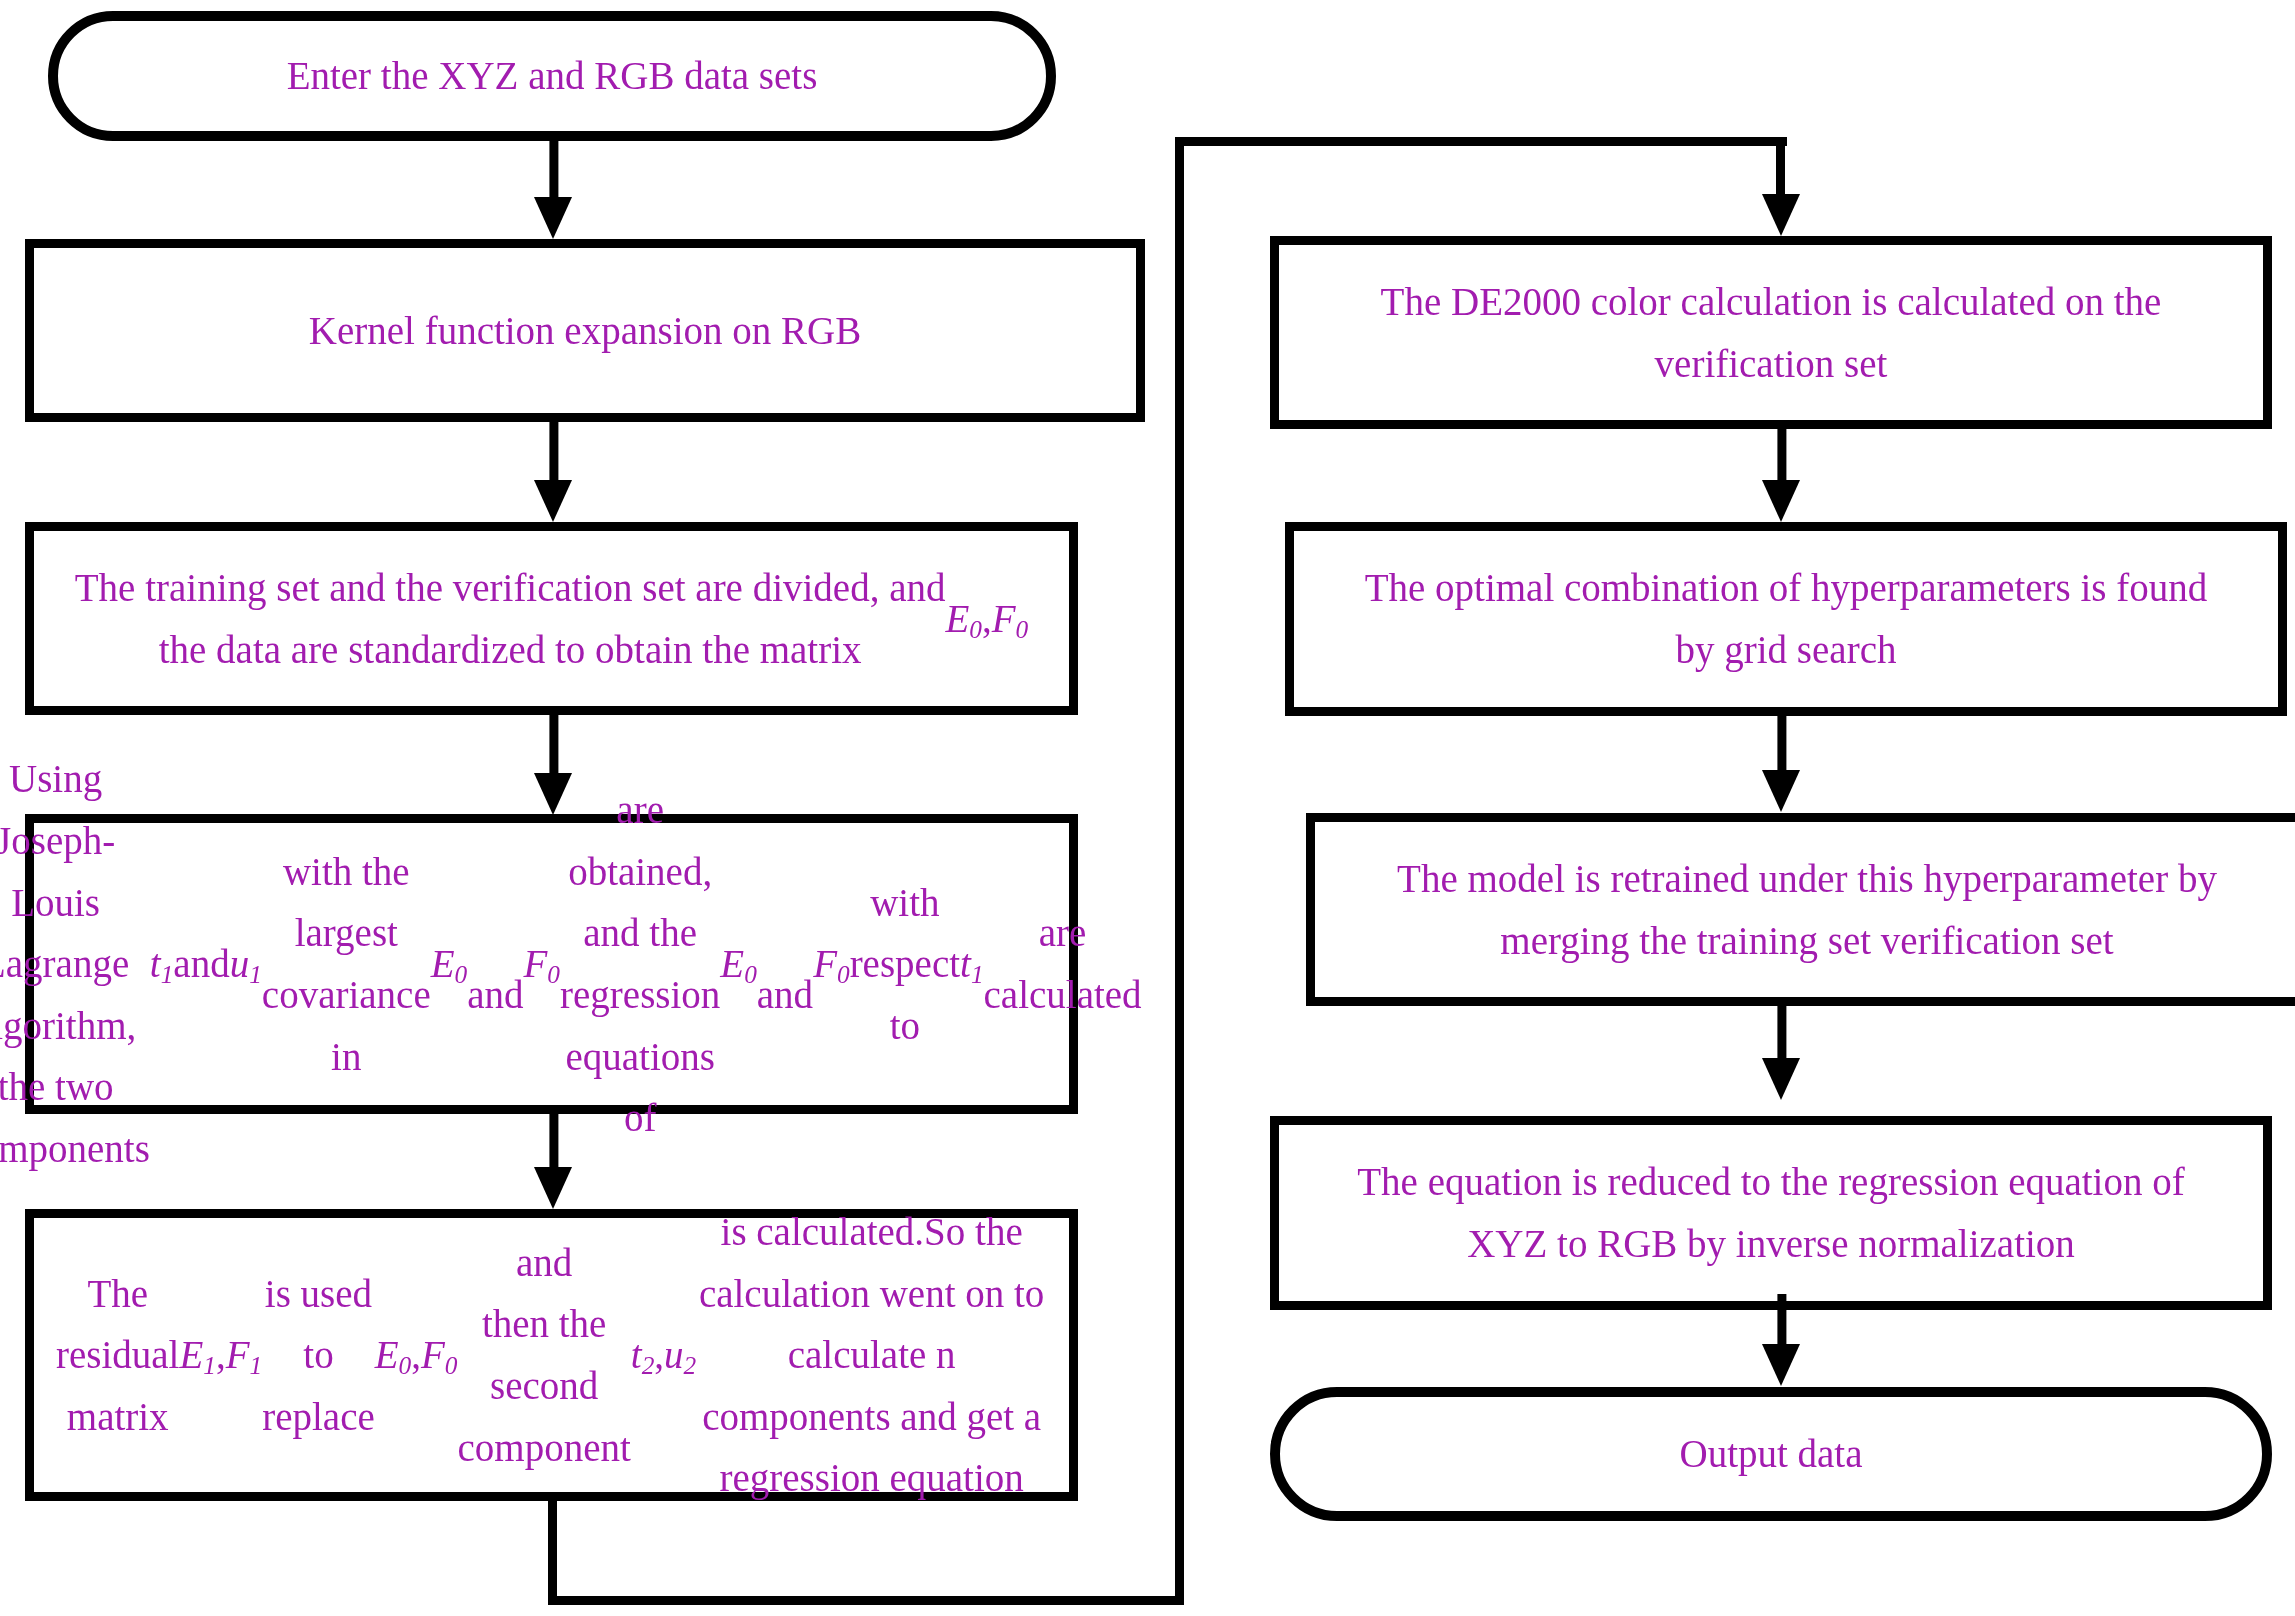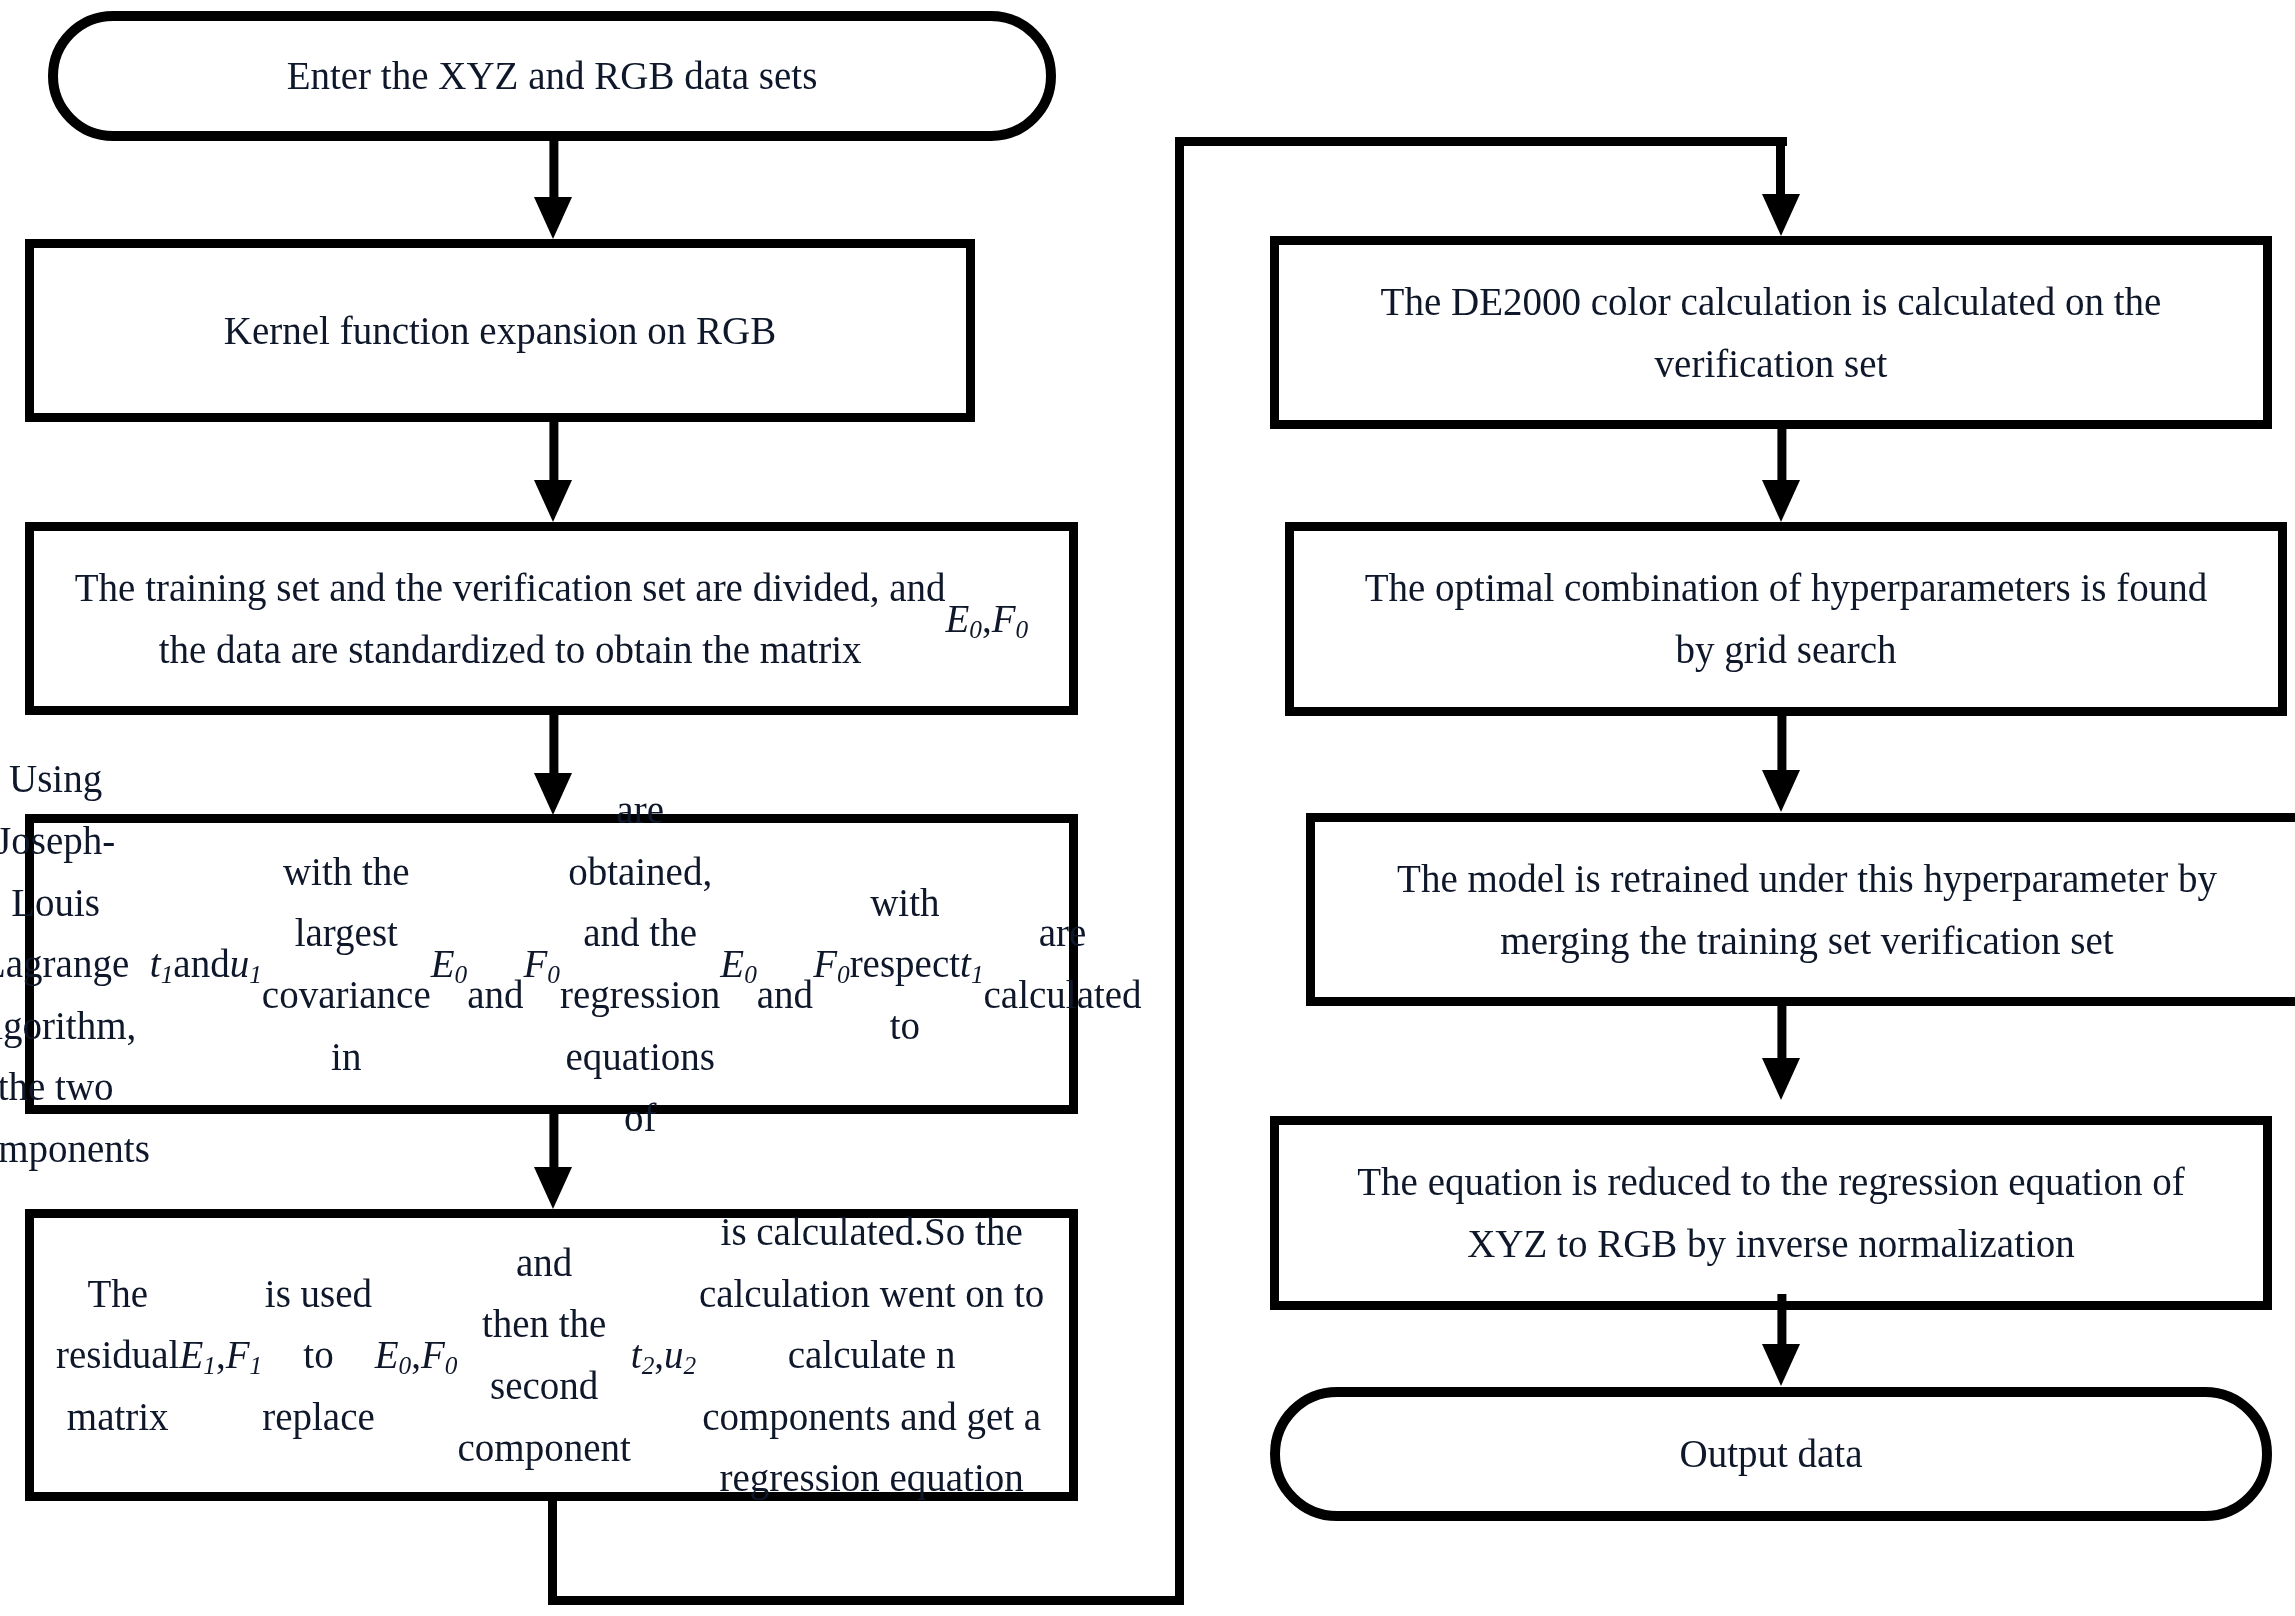--- a/index.html
+++ b/index.html
@@ -1,21 +1,21 @@
 <!DOCTYPE html>
 <html style="font-size:13.4px"><head>
 <meta charset="utf-8">
 <style>
   html,body{margin:0;padding:0;background:#ffffff;}
   .stage{
     position:relative;
     width:2295px;height:1617px;
     background:#ffffff;
     font-family:"Liberation Serif","DejaVu Serif",serif;
-    color:#0f172a;
+    color:#a21caf;
   }
   .node{
     position:absolute;
     box-sizing:border-box;
     border:9.2px solid #000000;
     background:#ffffff;
     display:flex;align-items:center;justify-content:center;
     text-align:center;
     font-size:39px;line-height:1.58;
     white-space:pre-line;
@@ -43,21 +43,21 @@
     border-top:42px solid #000000;
   }
 </style>
 </head>
 <body>
 
 <div class="stage">
 
   <div class="node stadium" style="left:48px;top:11px;width:1008px;height:130px;">Enter the XYZ and RGB data sets</div>
 
-  <div class="node" style="left:25px;top:239px;width:950px;height:183px;">Kernel function expansion on RGB</div>
+  <div class="node" style="left:25px;top:239px;width:1120px;height:183px;">Kernel function expansion on RGB</div>
 
   <div class="node" style="left:25px;top:522px;width:1053px;height:193px;">The training set and the verification set are divided, and
 the data are standardized to obtain the matrix <i>E<sub>0</sub></i>, <i>F<sub>0</sub></i></div>
 
   <div class="node" style="left:25px;top:814px;width:1053px;height:300px;">Using Joseph-Louis Lagrange algorithm, the two
 components <i>t<sub>1</sub></i> and <i>u<sub>1</sub></i> with the largest covariance in <i>E<sub>0</sub></i>
 and <i>F<sub>0</sub></i> are obtained, and the regression equations of <i>E<sub>0</sub></i>
 and <i>F<sub>0</sub></i> with respect to <i>t<sub>1</sub></i> are calculated</div>
 
   <div class="node" style="left:25px;top:1209px;width:1053px;height:292px;">The residual matrix <i>E<sub>1</sub></i>, <i>F<sub>1</sub></i> is used to replace <i>E<sub>0</sub></i>, <i>F<sub>0</sub></i> and

